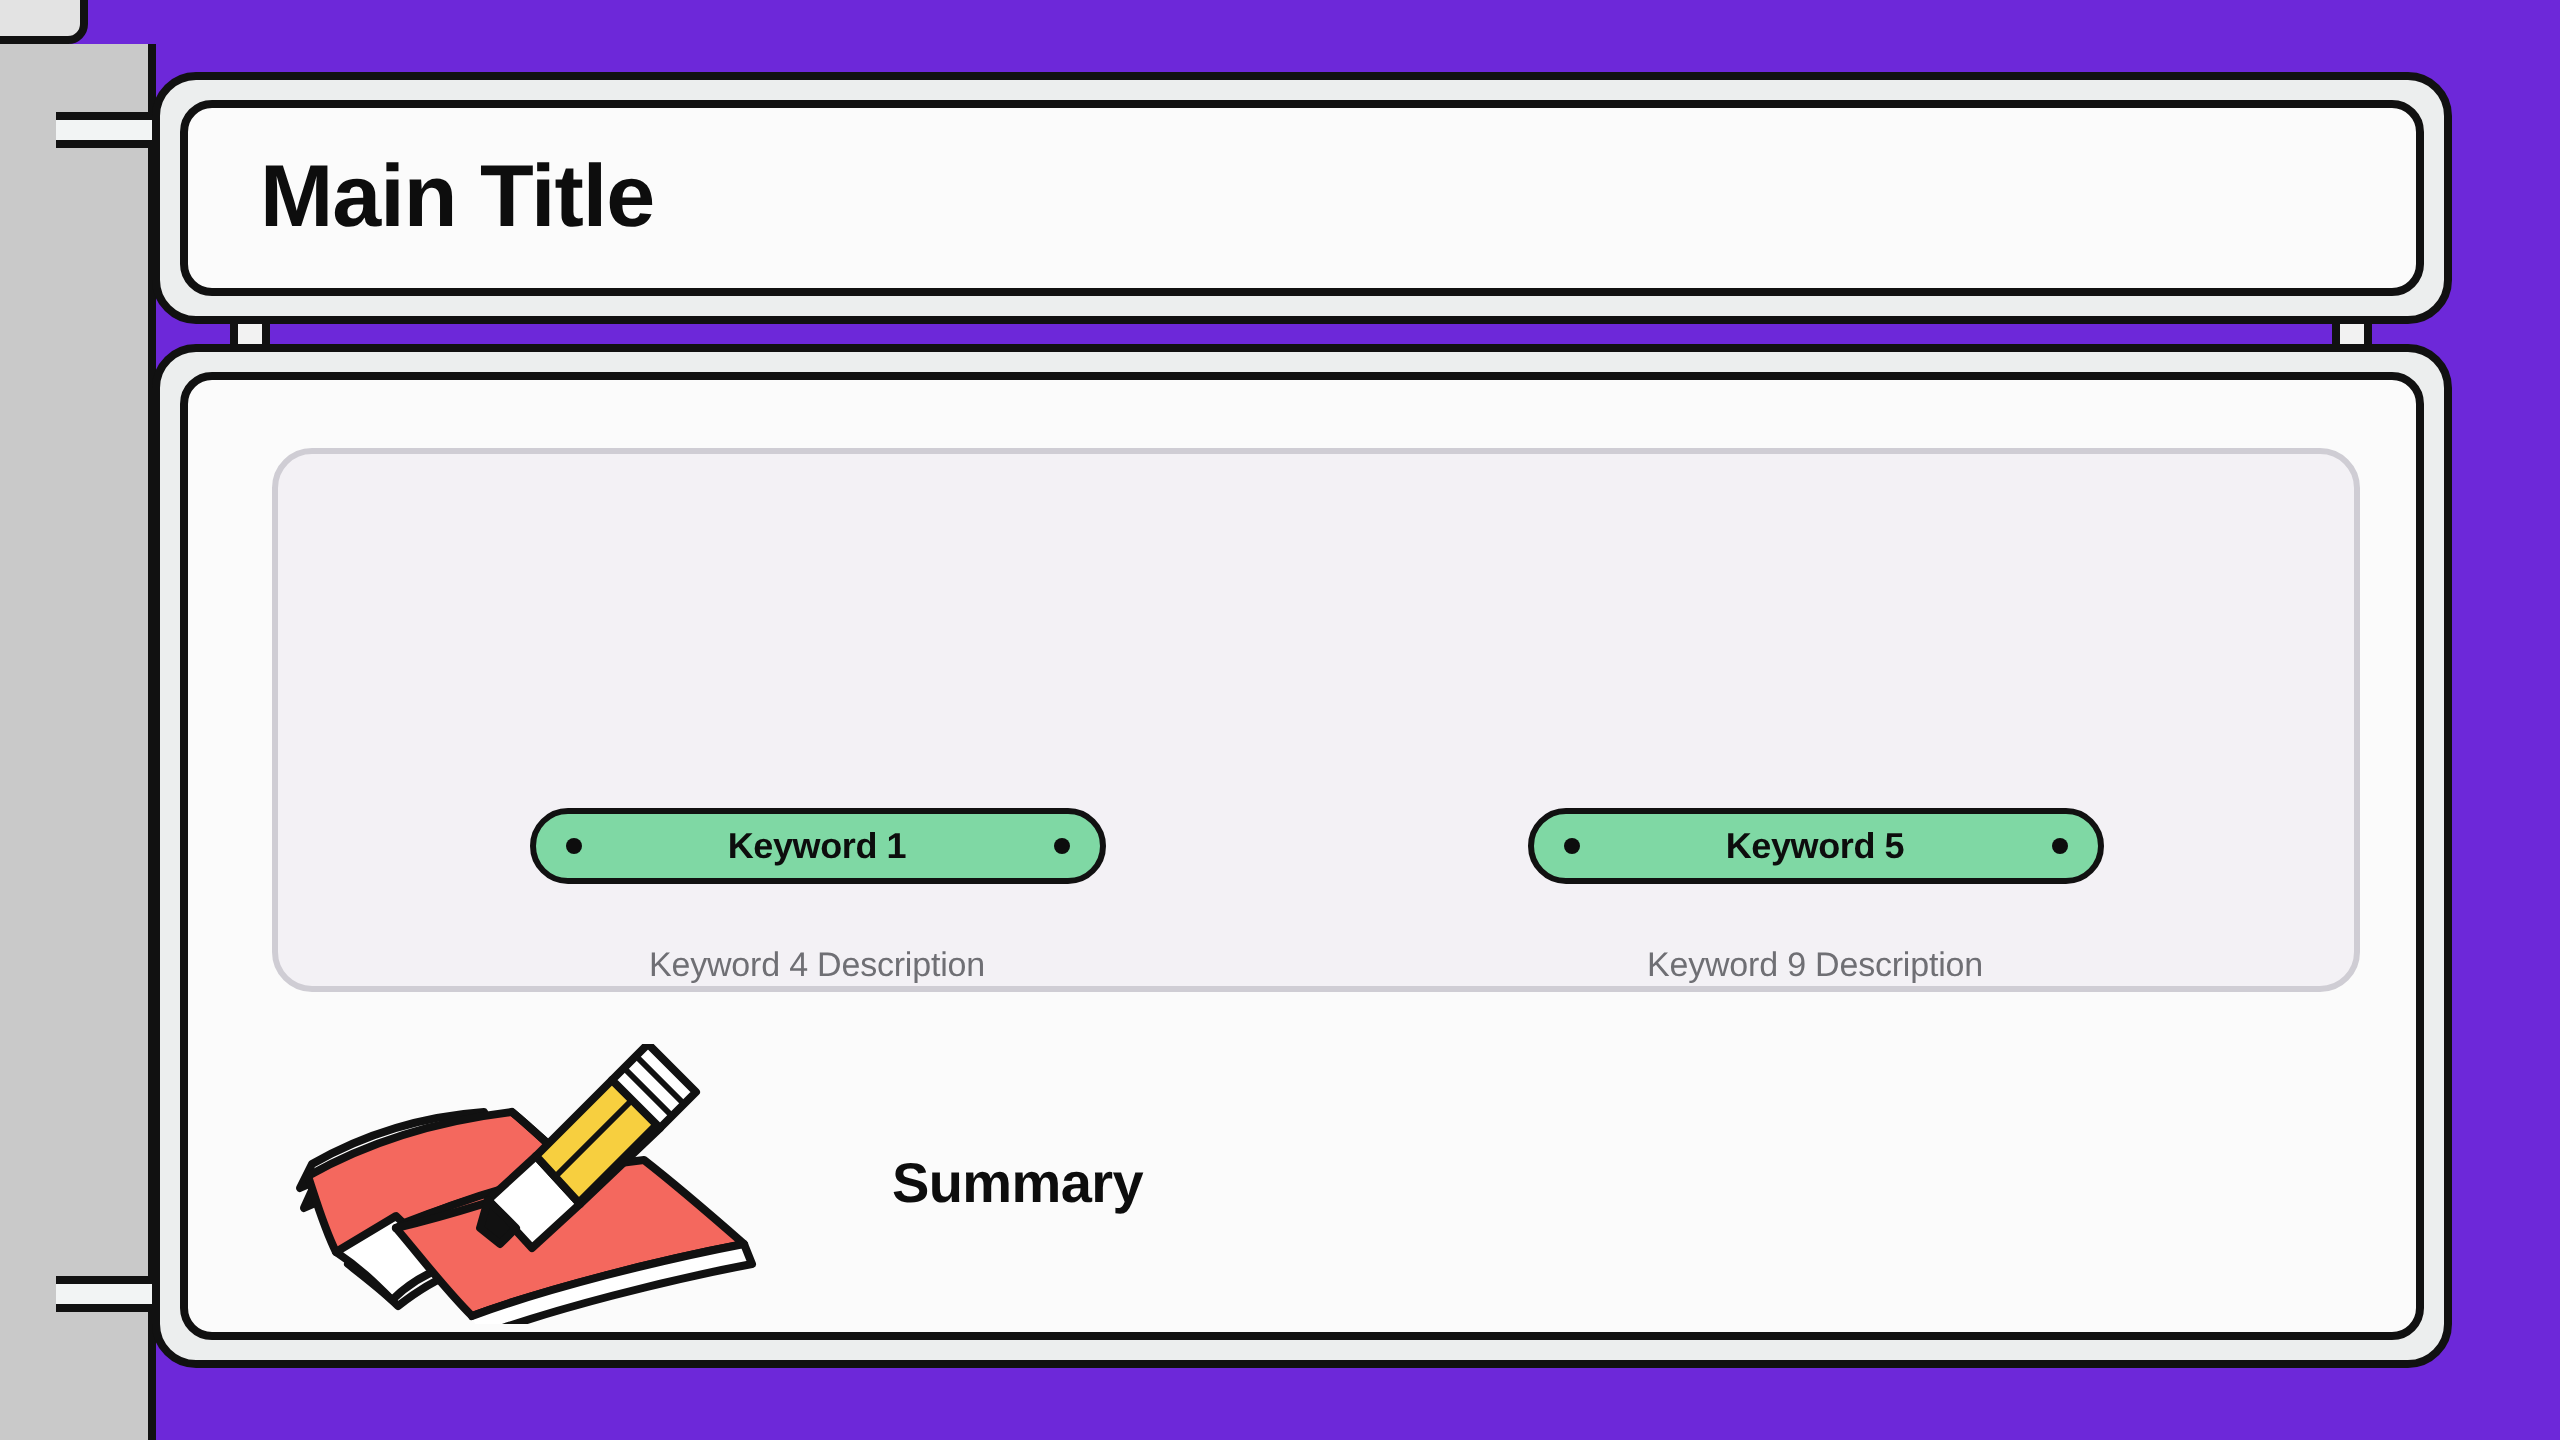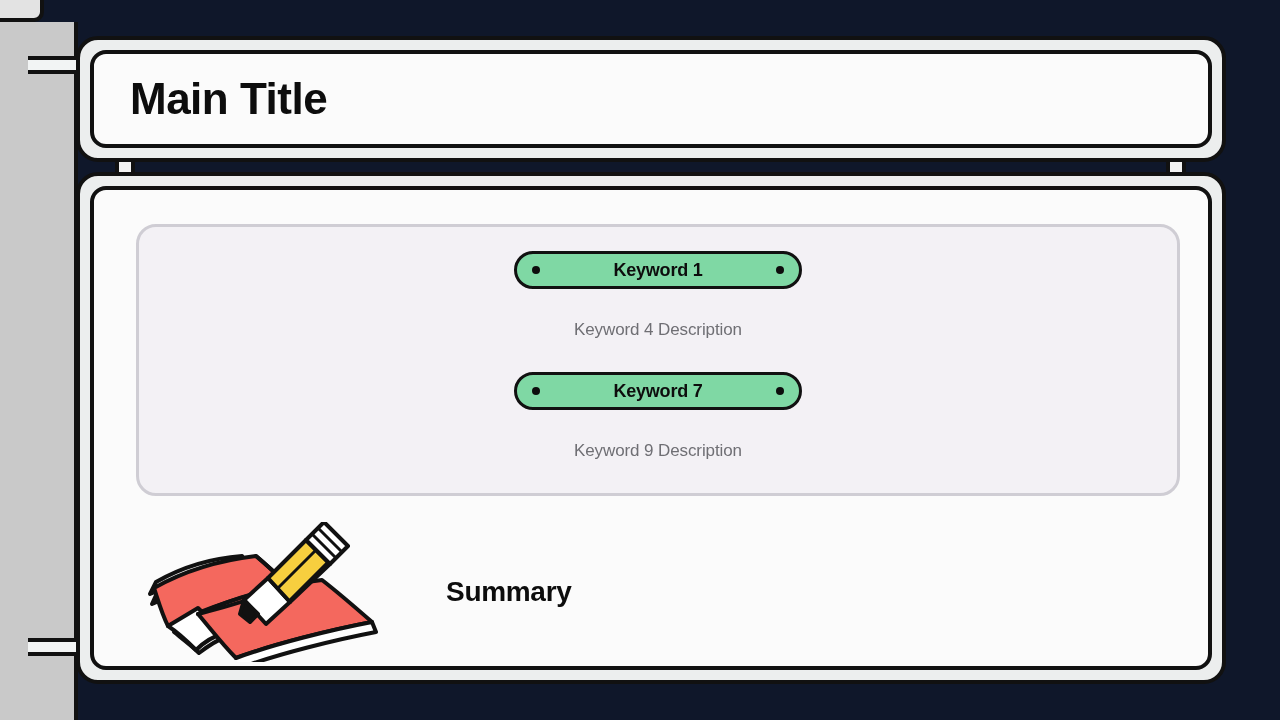--- a/index.html
+++ b/index.html
@@ -9,21 +9,21 @@
     width: 1280px;
     height: 720px;
     overflow: hidden;
     font-family: "Liberation Sans", sans-serif;
   }
 
   #slide {
     position: relative;
     width: 1280px;
     height: 720px;
-    background: #0f172a;
+    background: #6d28d9;
     overflow: hidden;
   }
 
   
   .left-gray-column {
     position: absolute;
     left: 0;
     top: 22px;
     width: 78px;
     height: 698px;
@@ -122,22 +122,21 @@
     position: absolute;
     left: 42px;
     top: 34px;
     width: 1044px;
     height: 272px;
     background: #f3f1f5;
     border: 3px solid #cfcdd4;
     border-radius: 20px;
     box-sizing: border-box;
     display: flex;
-    flex-direction: column;
-    align-items: center;
+    align-items: flex-end;
     padding: 24px 20px 0 20px;
   }
 
   .keyword-col {
     flex: 1 1 0;
     display: flex;
     flex-direction: column;
     align-items: center;
   }
 
@@ -238,21 +237,21 @@
             <span class="pill-label">Keyword 1</span>
             <span class="pill-dot right"></span>
           </div>
           <div class="keyword-desc">Keyword 4 Description</div>
         </div>
 
 
         <div class="keyword-col">
           <div class="keyword-pill">
             <span class="pill-dot left"></span>
-            <span class="pill-label">Keyword 7</span>
+            <span class="pill-label">Keyword 5</span>
             <span class="pill-dot right"></span>
           </div>
           <div class="keyword-desc">Keyword 9 Description</div>
         </div>
 
       </div>
 
       <div class="summary-row">
 
         <div class="summary-illustration">

